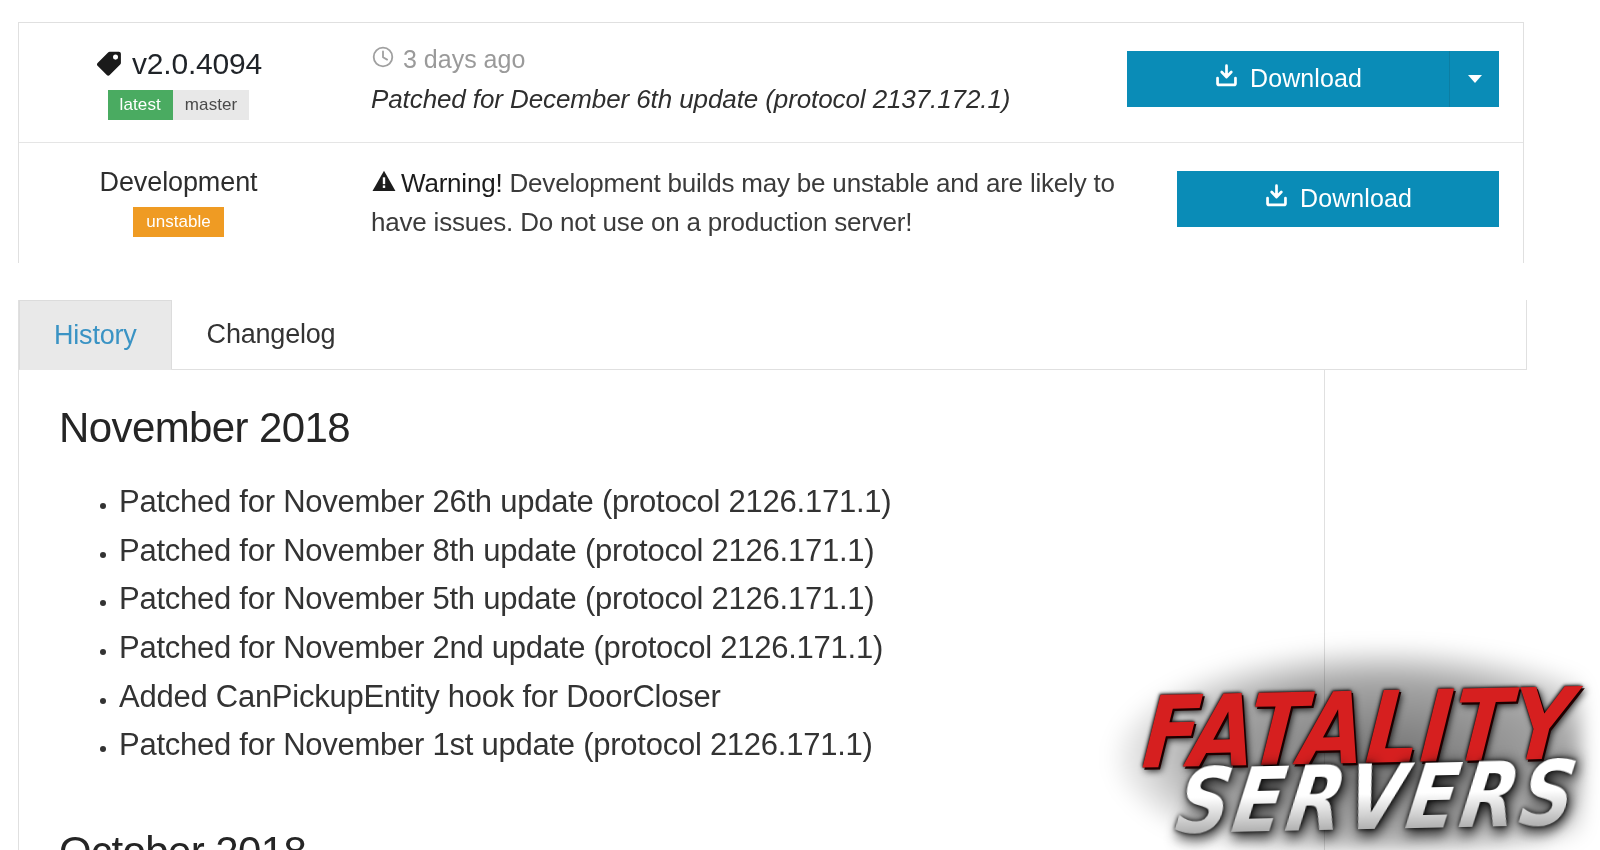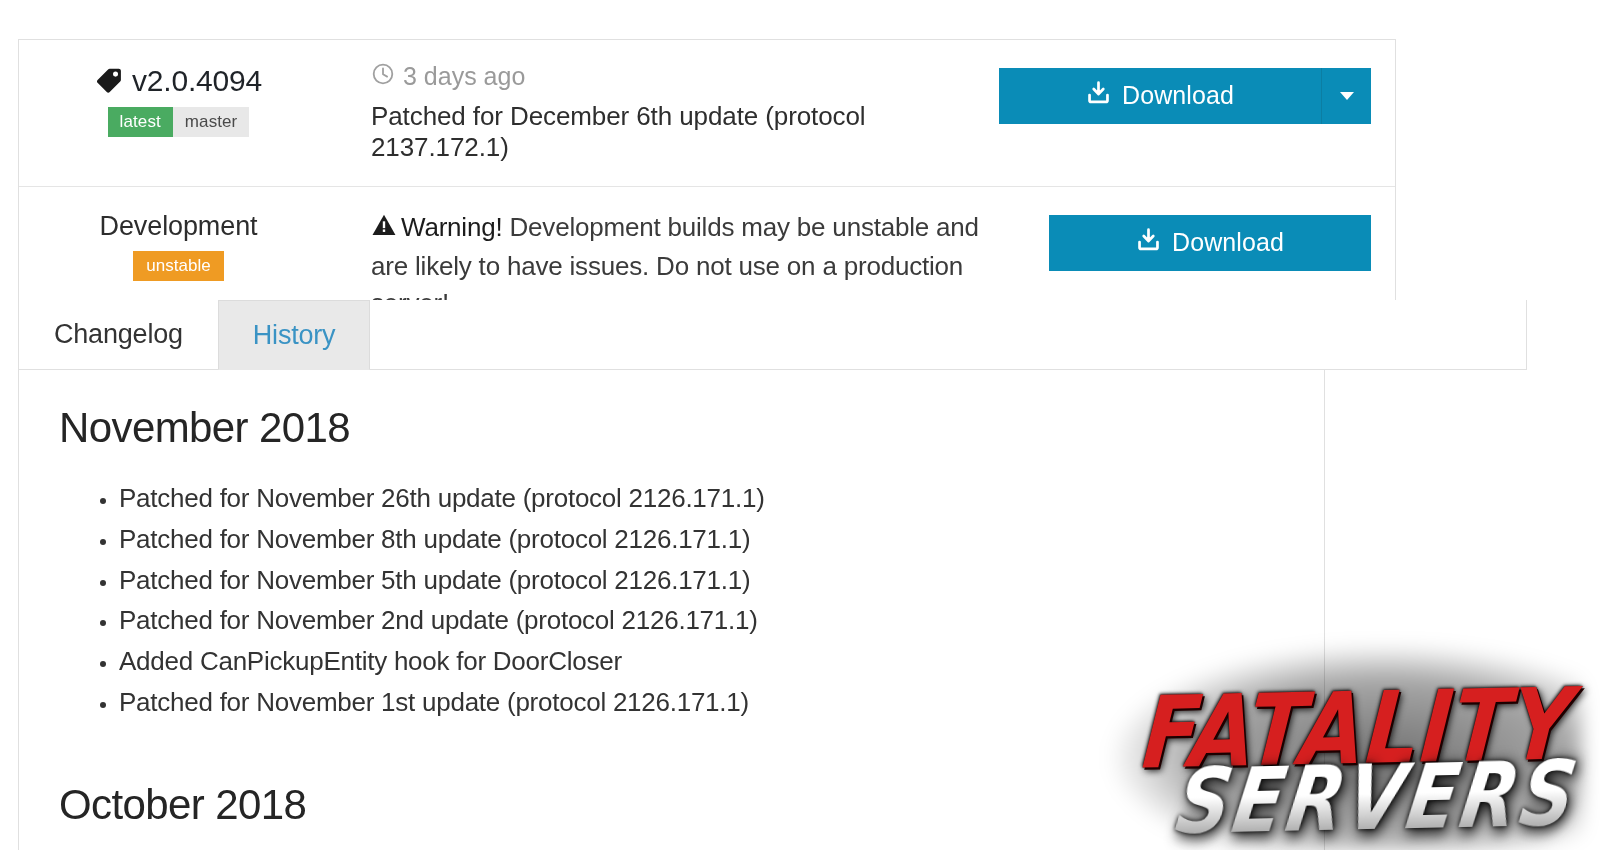--- a/index.html
+++ b/index.html
@@ -21,26 +21,25 @@
     left: 0; top: 0;
     width: 1600px;
     height: 850px;
   }
 
   
   .release-panel {
     position: absolute;
     left: 18px;
     top: 22px;
-    width: 1378px;
+    width: 1506px;
     border: 1px solid #e0e0e0;
     border-bottom: none;
     background: #ffffff;
     box-sizing: border-box;
-    margin-top: 17px;
   }
 
   .release-row {
     display: flex;
     align-items: flex-start;
     padding: 22px 24px 22px 42px;
     box-sizing: border-box;
     position: relative;
   }
   .release-row + .release-row {
@@ -117,20 +116,21 @@
     align-items: center;
     gap: 8px;
     line-height: 1.1;
   }
   .meta-desc {
     font-size: 26px;
     color: #2e2e2e;
     margin-top: 9px;
     line-height: 1.22;
     letter-spacing: -0.1px;
+    font-style: italic;
   }
 
   .warn-text {
     font-size: 26px;
     color: #3b3b3b;
     line-height: 1.42;
     letter-spacing: -0.2px;
     max-width: 800px;
   }
   .warn-icon { display: inline-block; vertical-align: -2px; margin-right: 4px; }
@@ -243,21 +243,21 @@
     letter-spacing: -0.6px;
   }
   .month-heading.second { margin-top: 58px; margin-bottom: 0; }
 
   .change-list {
     margin: 0 0 0 0;
     padding-left: 60px;
     list-style: disc;
   }
   .change-list li {
-    font-size: 26px;
+    font-size: 31px;
     color: #333333;
     line-height: 1.57;
     letter-spacing: -0.25px;
   }
   .change-list li::marker { font-size: 20px; }
 
   
   .watermark {
     position: absolute;
     right: 12px;
@@ -405,25 +405,25 @@
             </span>
             <span>Download</span>
           </button>
         </div>
       </div>
     </div>
   </div>
 
   <div class="tab-section">
     <div class="tab-bar">
+      <div class="tab tab-active">
+        <span>History</span>
+      </div>
       <div class="tab tab-inactive">
         <span>Changelog</span>
-      </div>
-      <div class="tab tab-active">
-        <span>History</span>
       </div>
     </div>
   </div>
 
   <div class="content-panel">
     <h2 class="month-heading">November 2018</h2>
     <ul class="change-list">
       <li>Patched for November 26th update (protocol 2126.171.1)</li>
       <li>Patched for November 8th update (protocol 2126.171.1)</li>
       <li>Patched for November 5th update (protocol 2126.171.1)</li>

